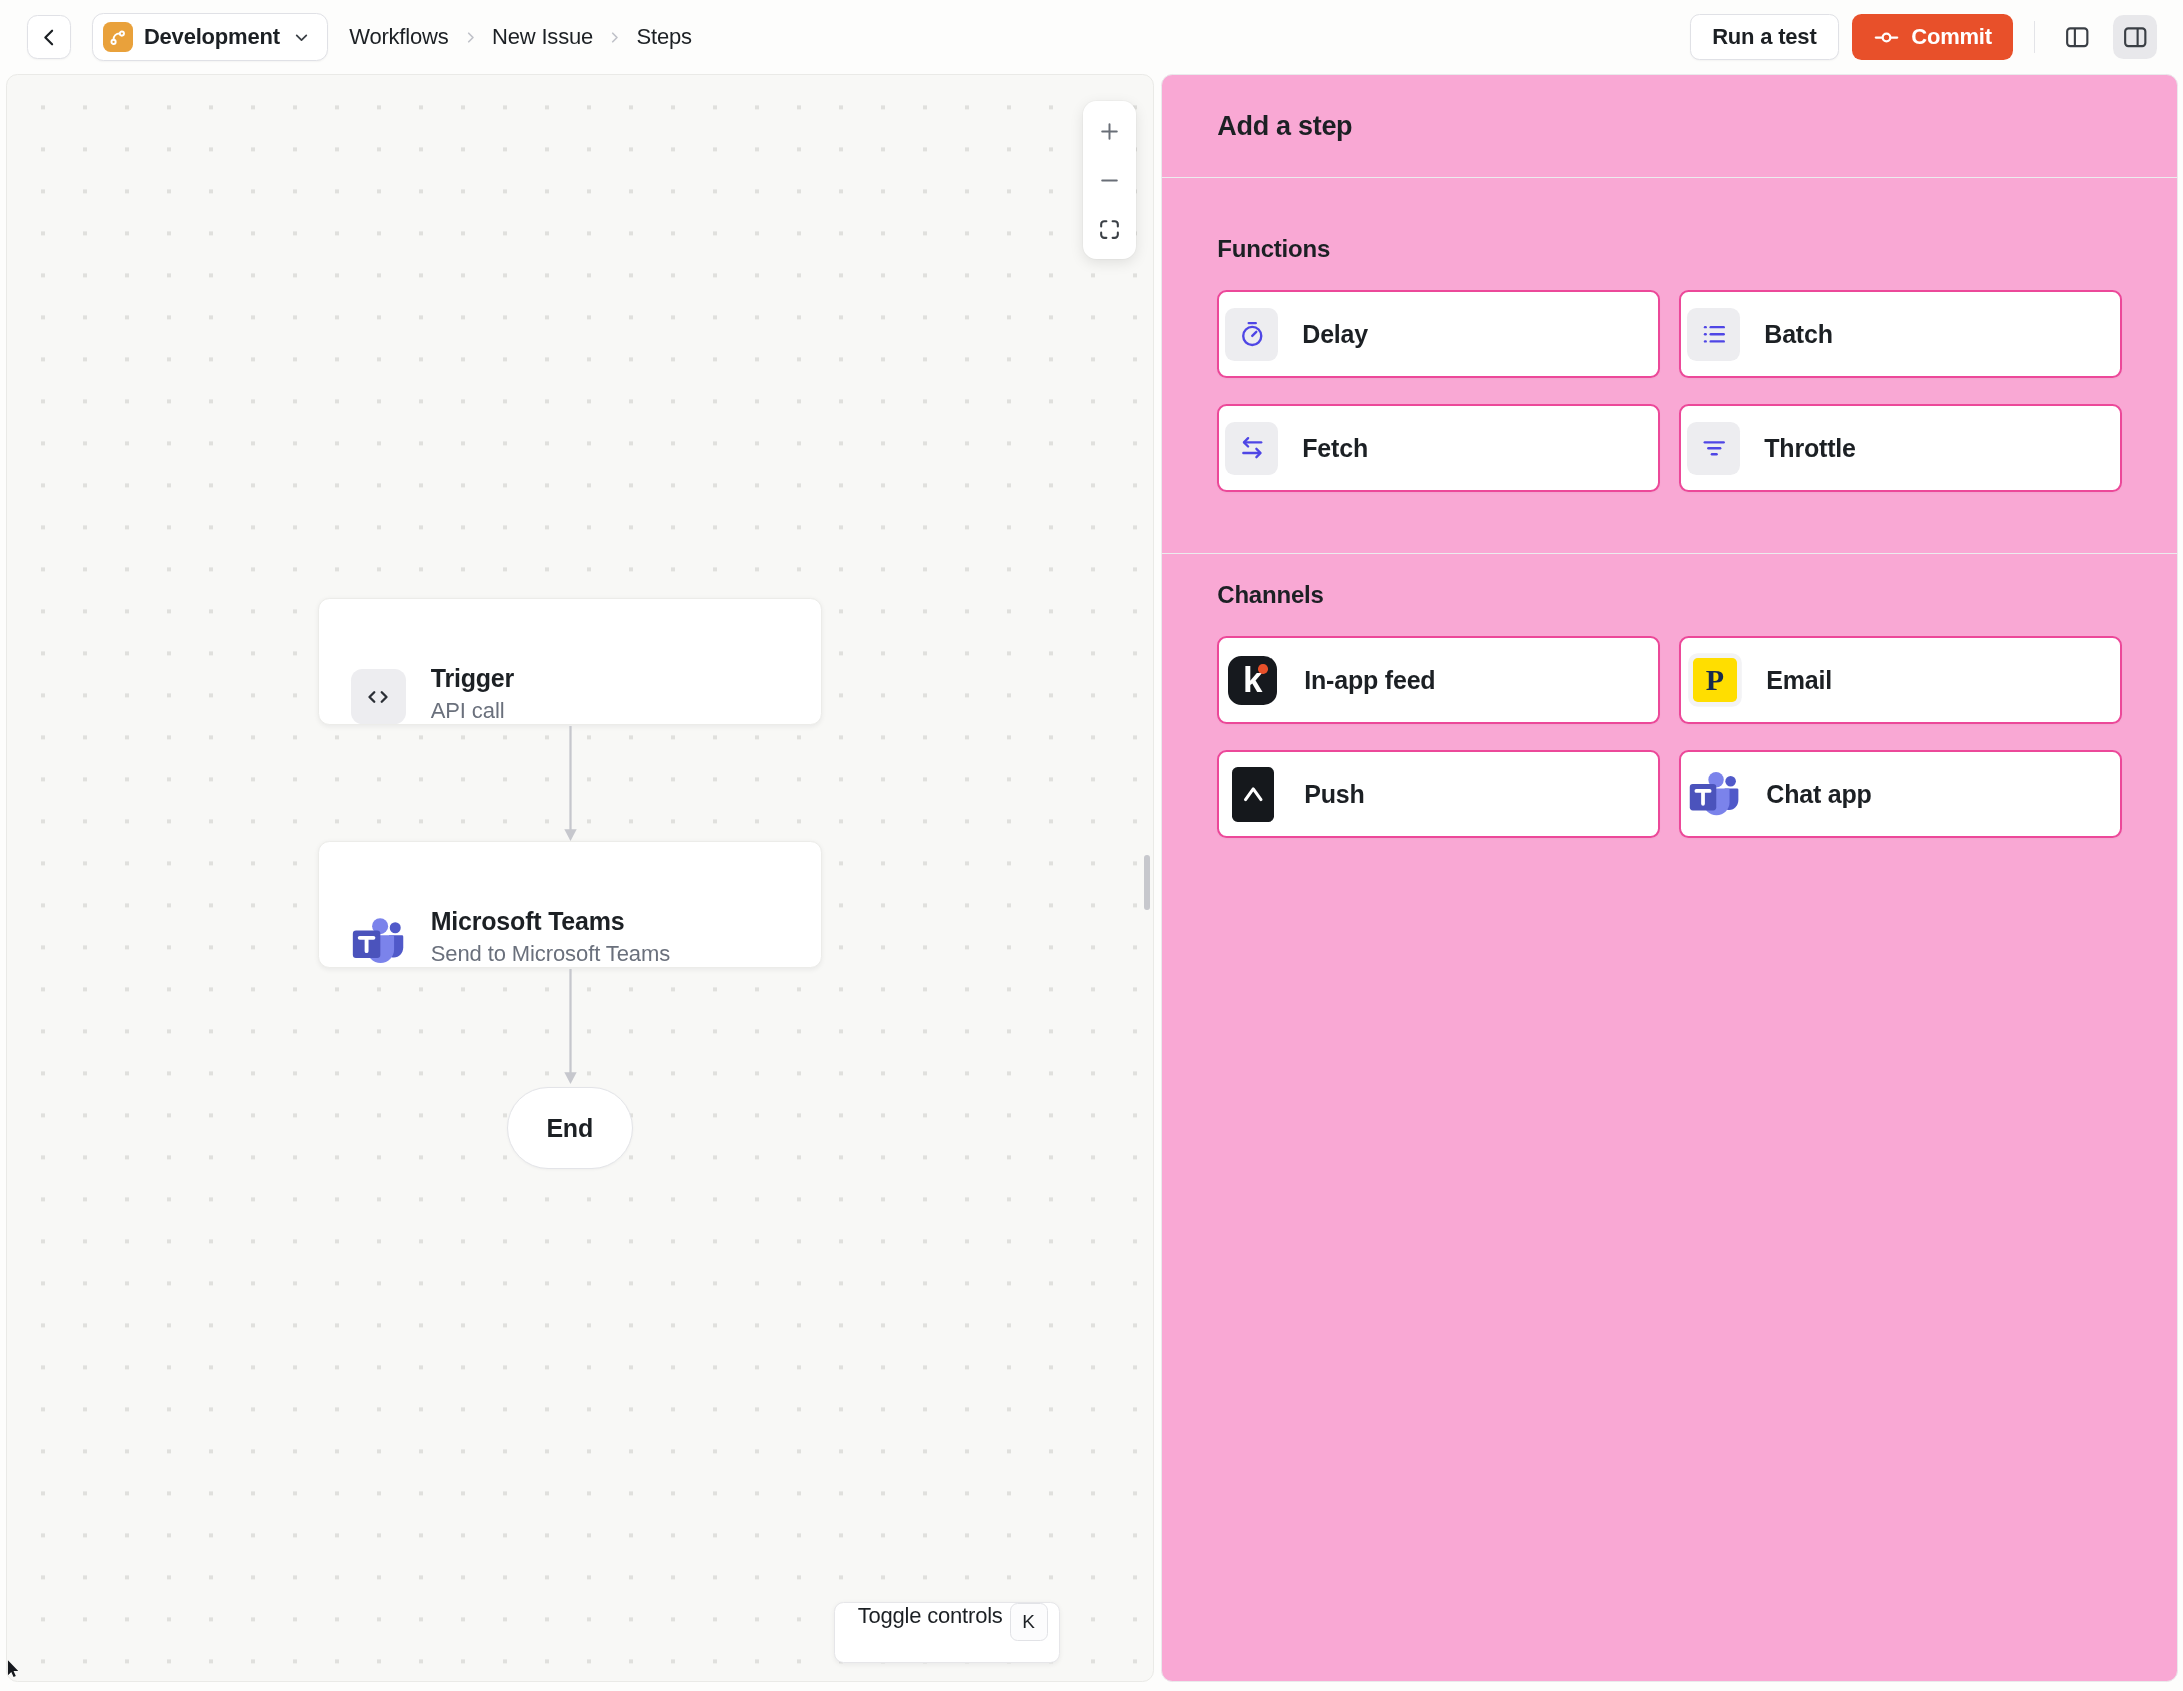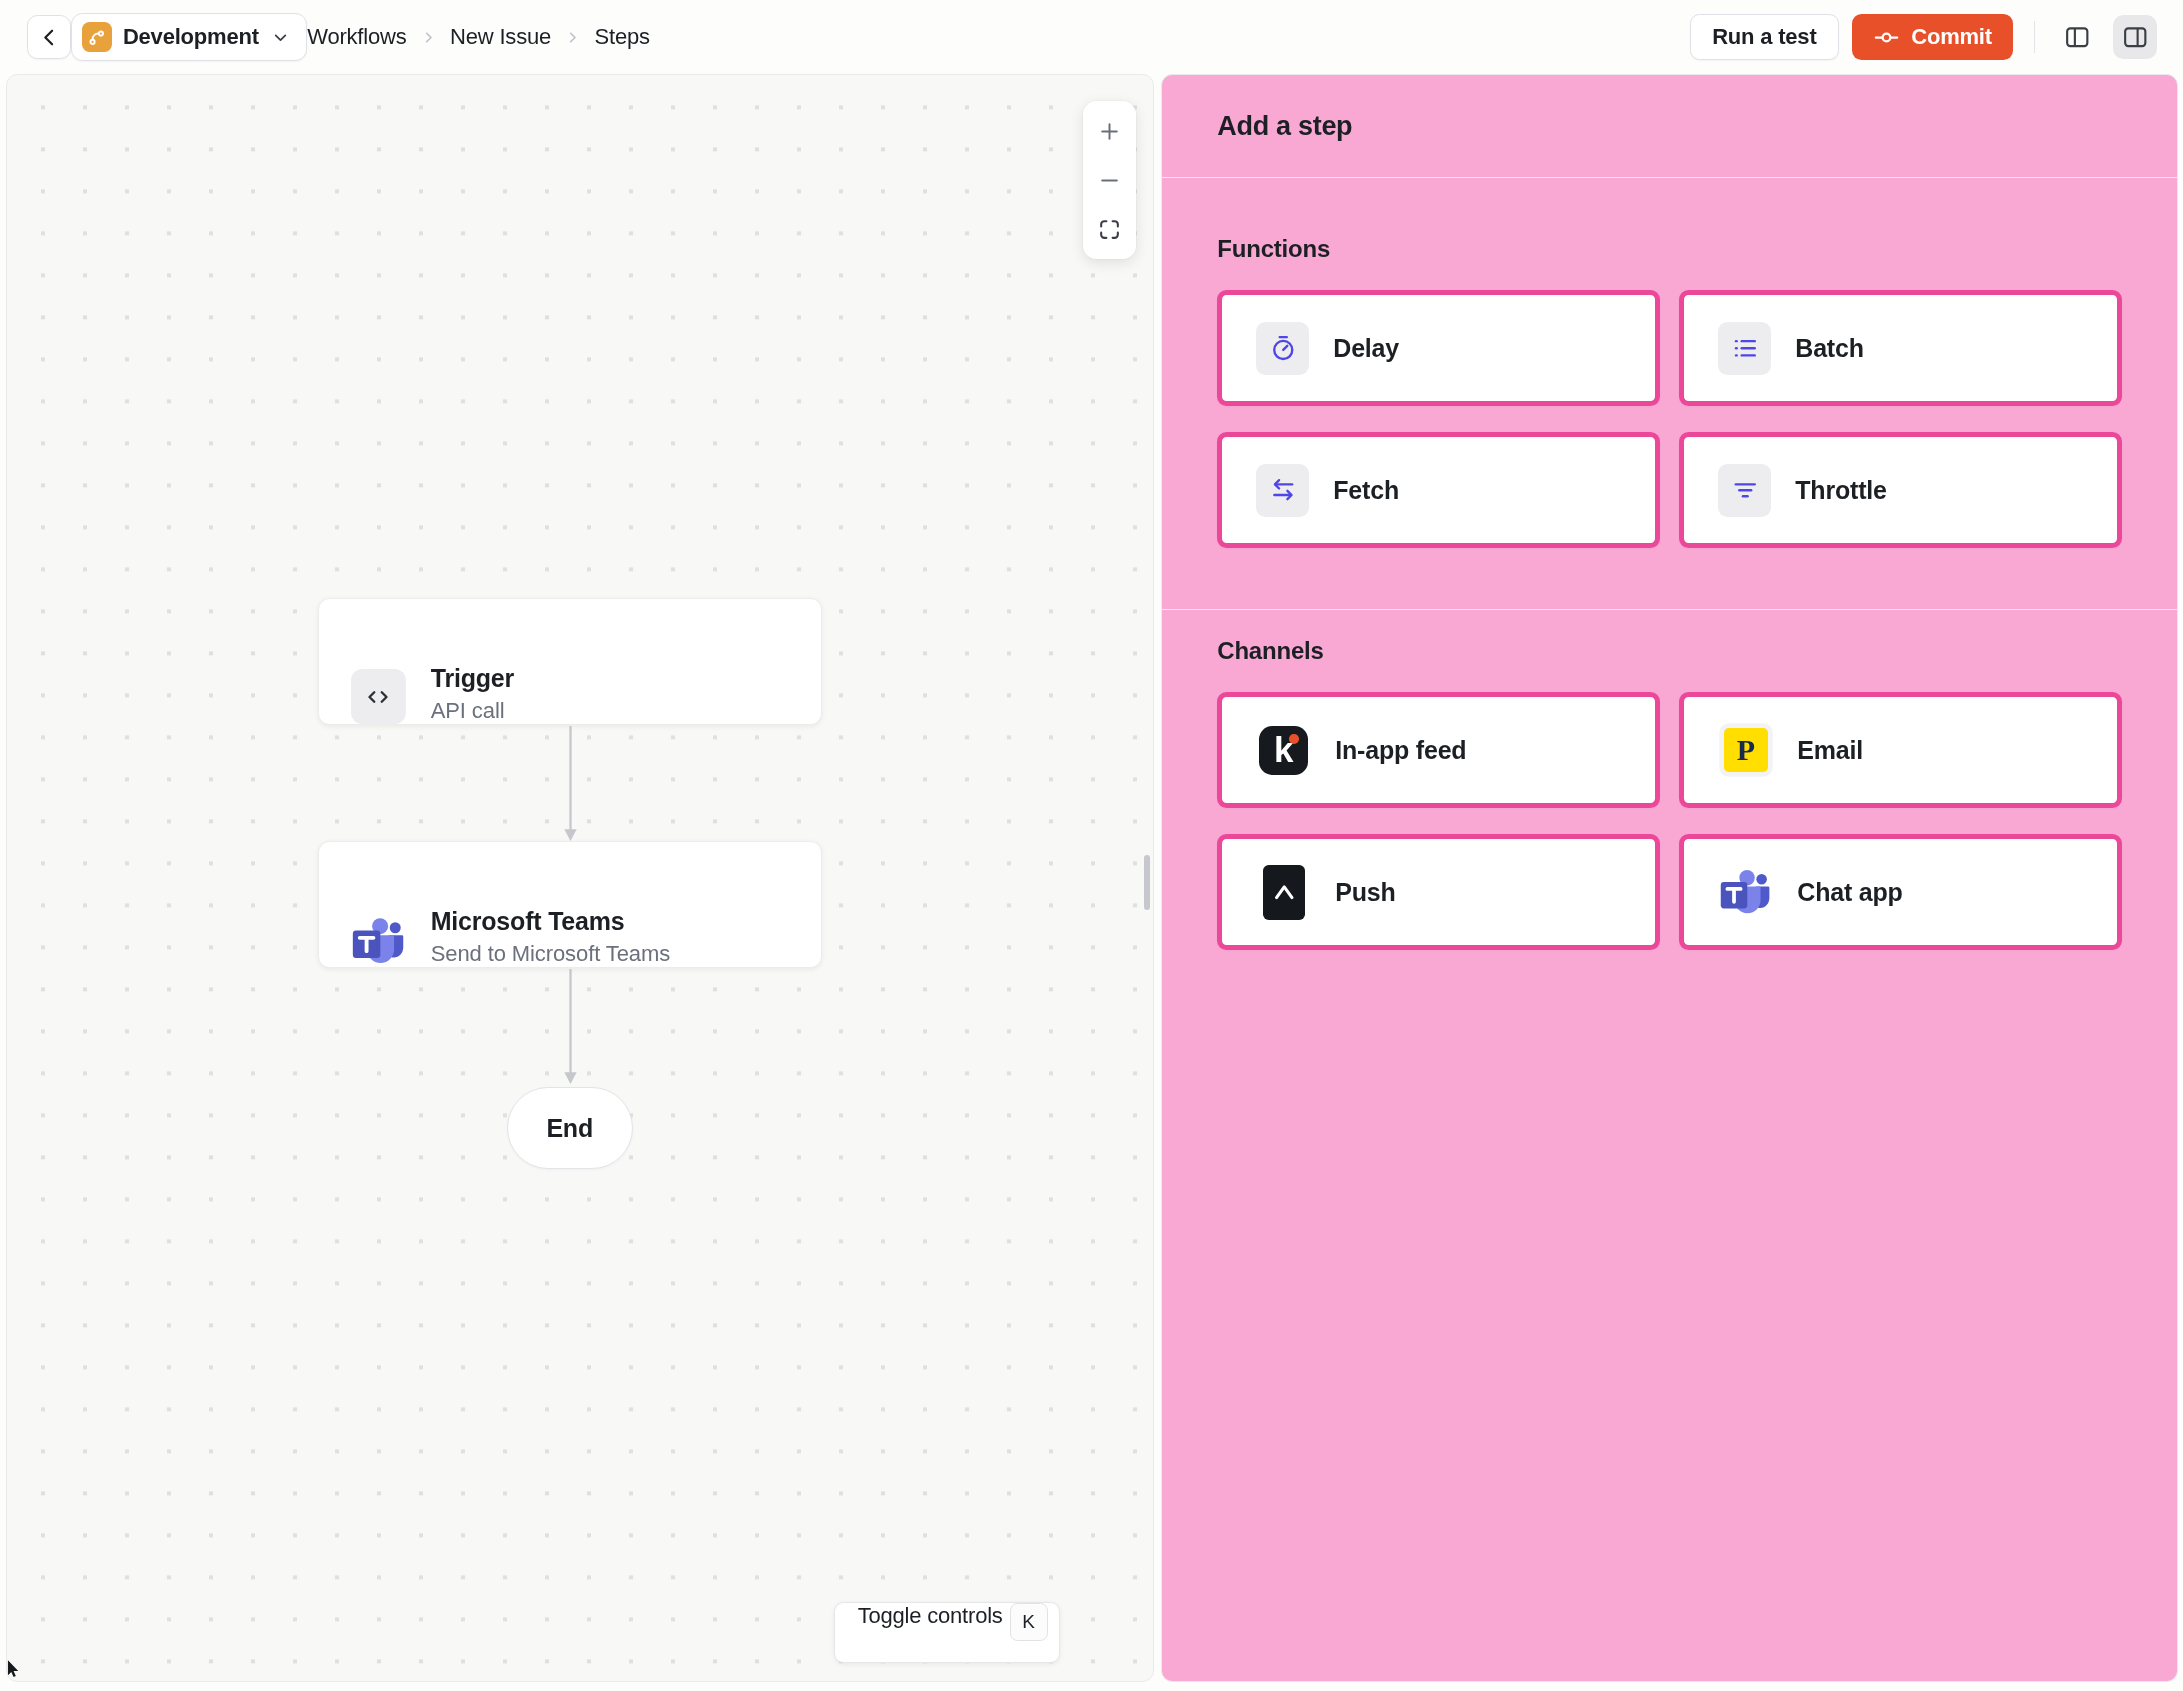--- a/index.html
+++ b/index.html
@@ -9,21 +9,21 @@
     background:#FDFDFC; color:#1C2024;
     -webkit-font-smoothing:antialiased;
   }
   .app { width:2184px; height:1691px; display:flex; flex-direction:column; position:relative; }
 
   
   .topbar {
     height:74px; flex:0 0 74px; display:flex; align-items:center;
     justify-content:space-between; padding:0 27px; background:#FDFDFC;
   }
-  .topbar-left { display:flex; align-items:center; }
+  .topbar-left { display:flex; align-items:center; gap:21px; }
   .topbar-right { display:flex; align-items:center; gap:13.3px; }
   .icon-btn {
     width:44px; height:44px; border-radius:10.5px; background:transparent;
     border:none; display:flex; align-items:center; justify-content:center;
     cursor:pointer; color:#3A3F45;
   }
   .icon-btn.bordered { background:#fff; border:1px solid #E0E1E6; box-shadow:0 1px 1.9px rgba(0,0,0,.04); }
   .icon-btn.active { background:#E8E8EB; }
   .env-pill {
     height:48px; display:flex; align-items:center; gap:11.4px; padding:0 15px 0 9.5px;
@@ -109,22 +109,22 @@
     display:flex; align-items:center; padding:0 55px; }
   .panel-title { font-size:27px; font-weight:700; letter-spacing:-0.3px; color:#1C2024; }
   .panel-body { flex:1; overflow:hidden; }
   .section-label { font-size:24px; font-weight:700; letter-spacing:-0.2px; color:#1C2024;
     margin:0 55px 27px; }
   .sec-functions .section-label { margin-top:57px; }
   .panel-divider { height:1px; background:#ECECEE; margin-top:61px; }
   .sec-channels .section-label { margin-top:27px; }
   .card-grid { display:grid; grid-template-columns:1fr 1fr; gap:26px 19px; margin:0 55px; }
   .step-card {
-    height:116px; background:#fff; border:5px solid #ec4899; border-radius:9.5px;
-    display:flex; align-items:center; gap:24px; padding:0 0 0 34px; cursor:pointer;
+    height:88px; background:#fff; border:2px solid #ec4899; border-radius:9.5px;
+    display:flex; align-items:center; gap:24px; padding:0 0 0 6px; cursor:pointer;
     box-shadow:0 1px 1.9px rgba(0,0,0,.03);
   }
   .step-label { font-size:25px; font-weight:600; letter-spacing:-0.2px; color:#1C2024; }
   .fn-iconbox {
     width:53px; height:53px; border-radius:9.5px; background:#EDEDF0; flex:0 0 53px;
     display:flex; align-items:center; justify-content:center; color:#4F46E5;
   }
   .ch-iconbox { width:55px; height:55px; flex:0 0 55px; display:flex; align-items:center; justify-content:center; }
 
   

